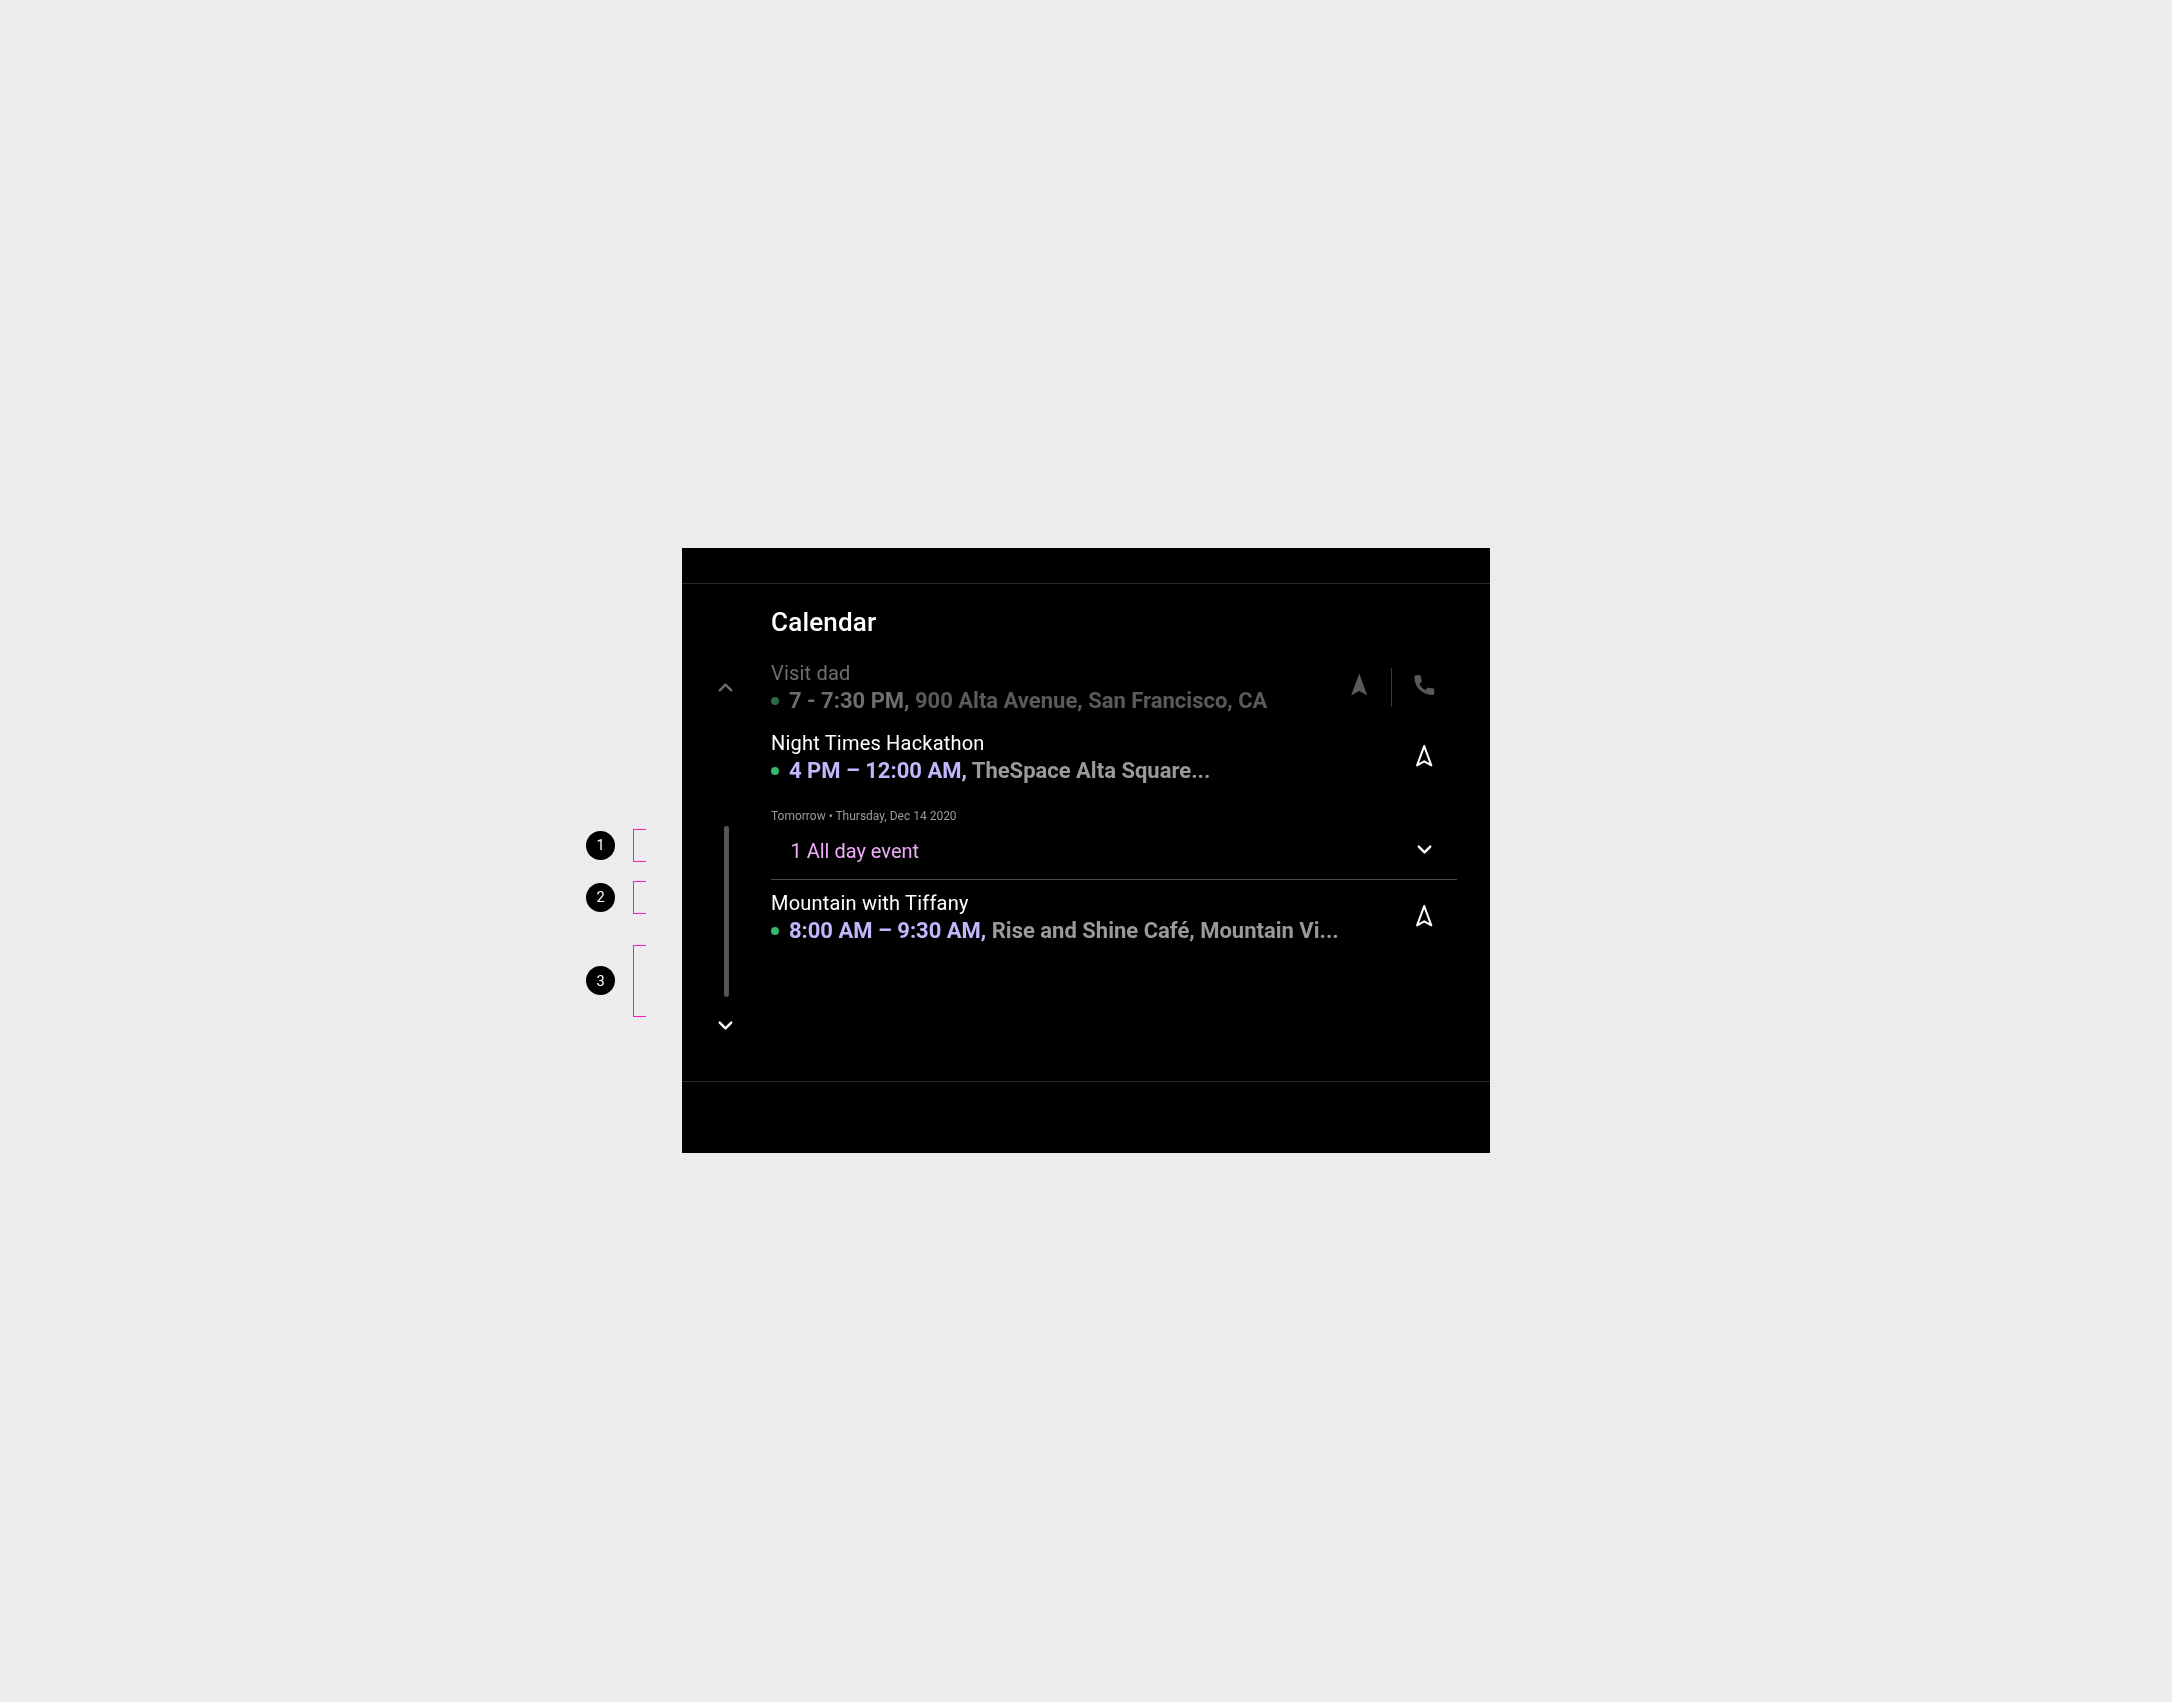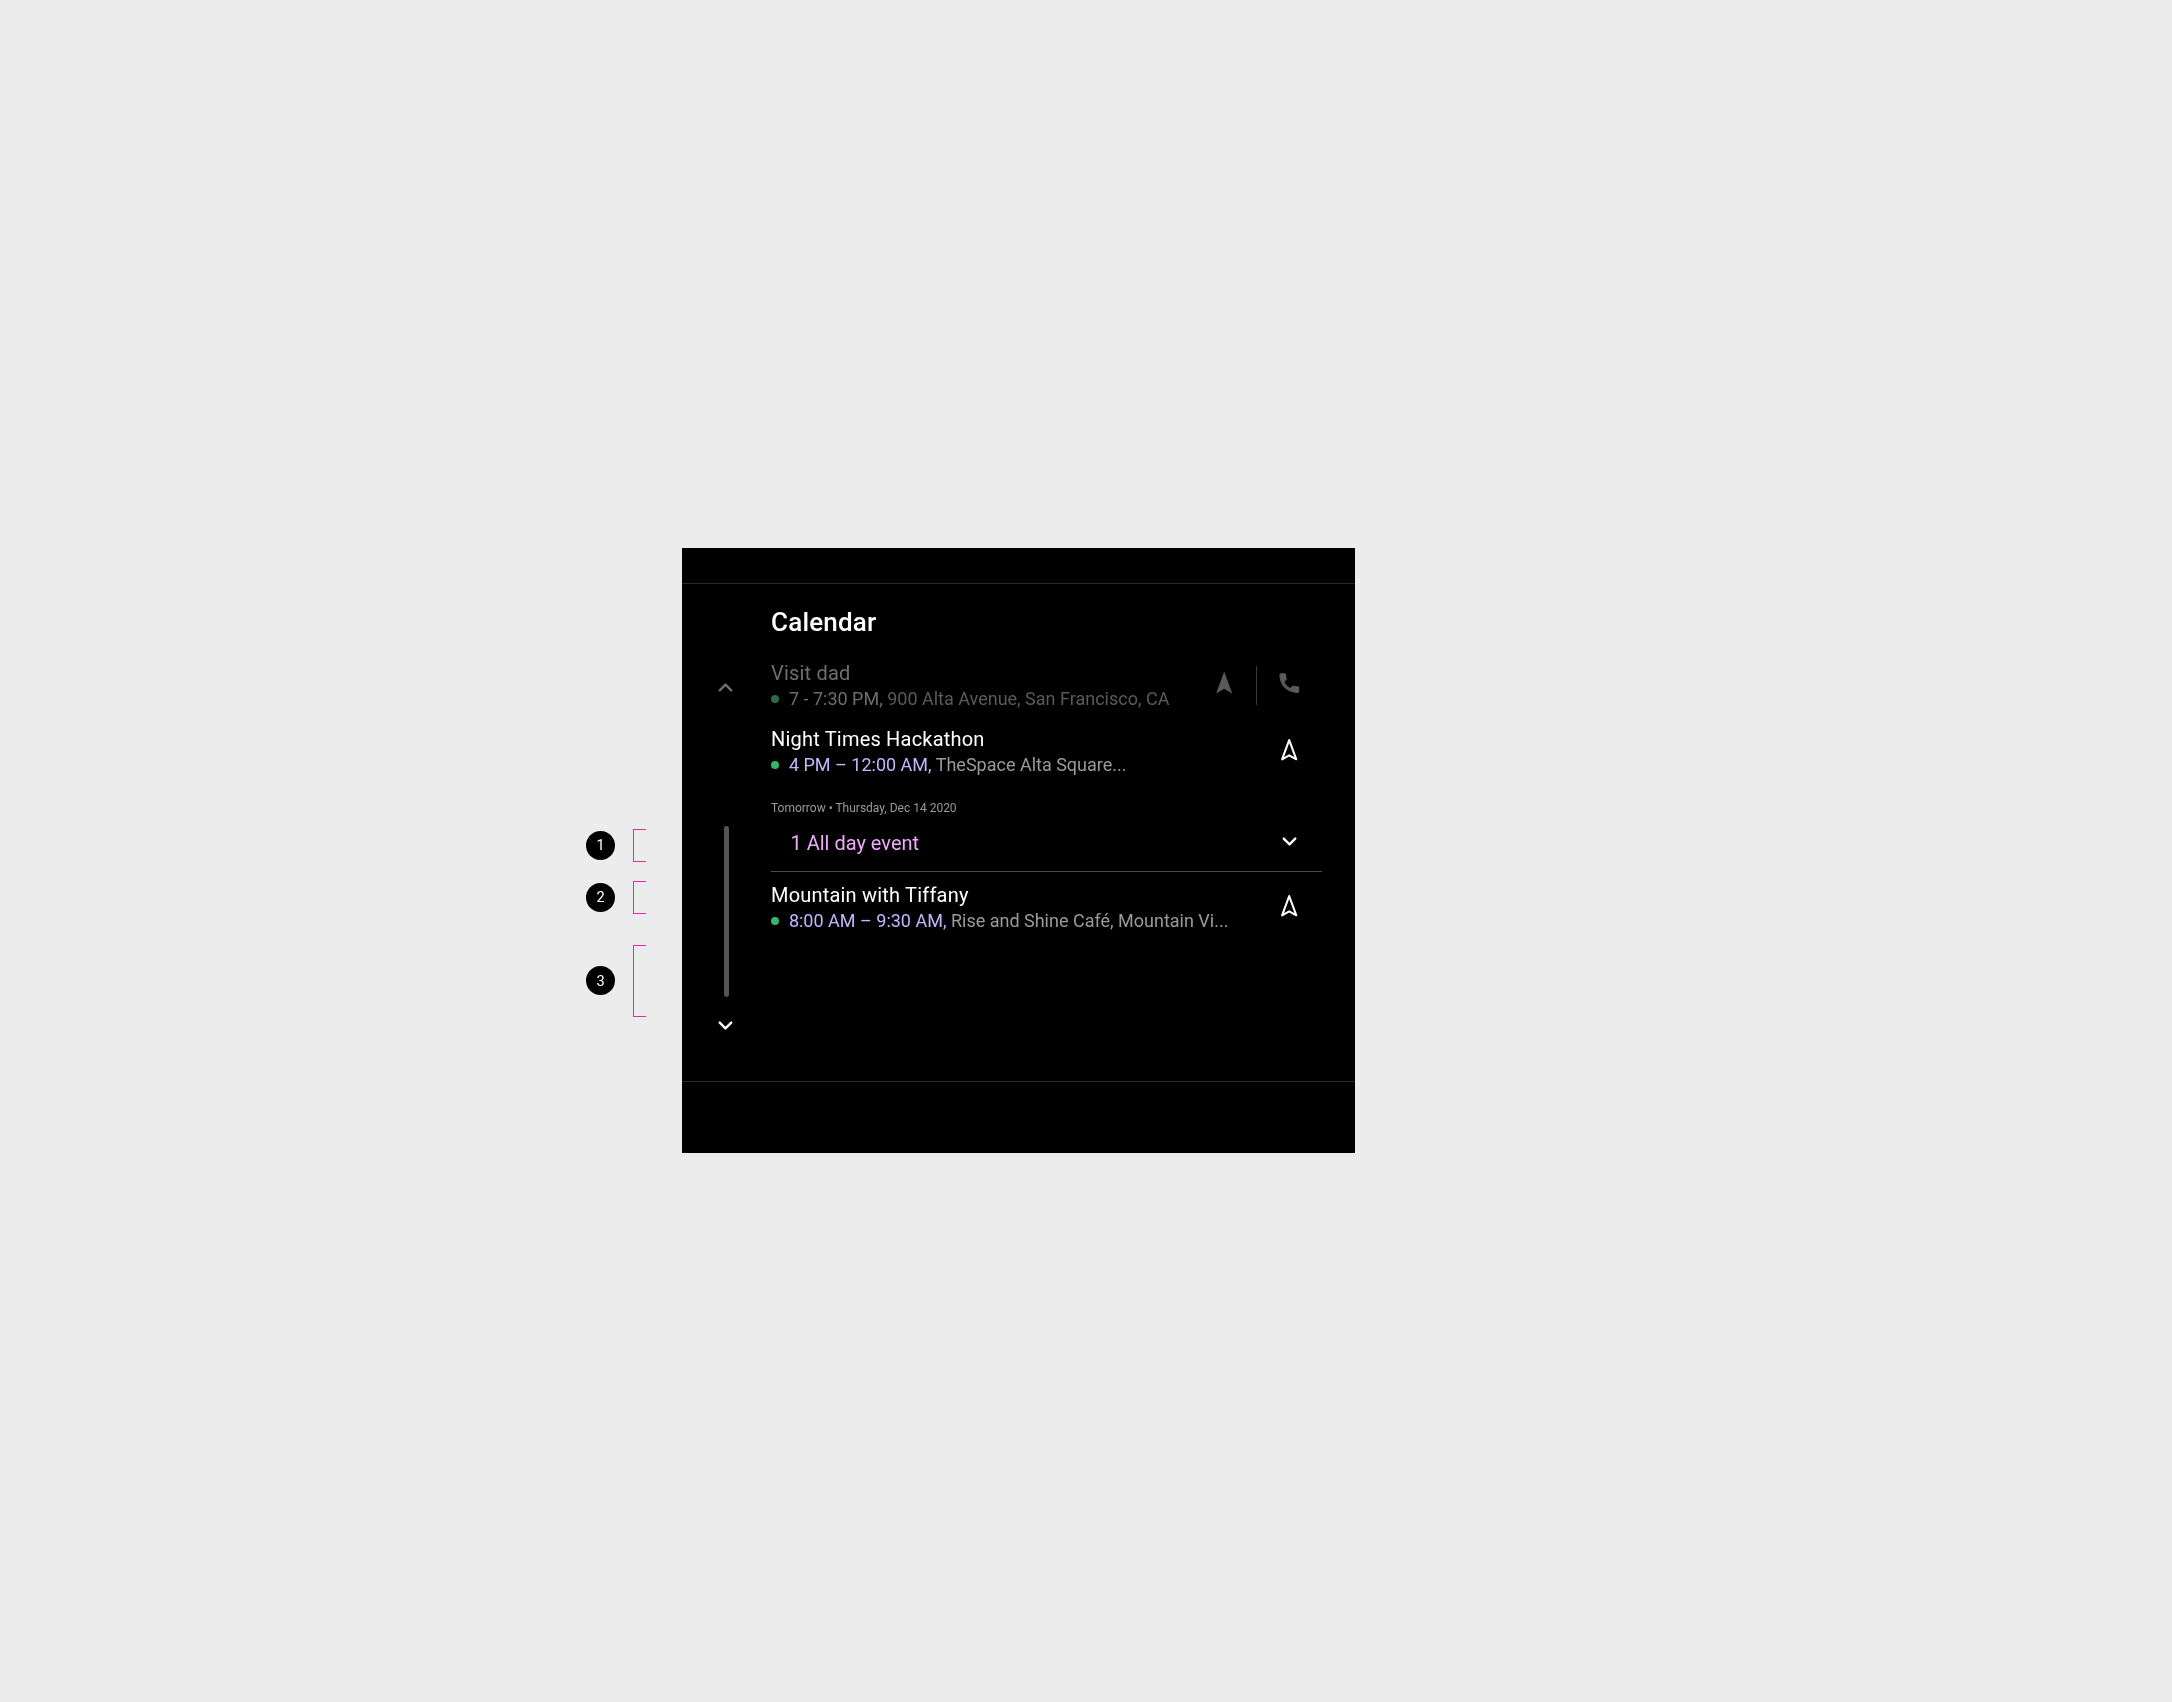--- a/index.html
+++ b/index.html
@@ -40,21 +40,21 @@
     border-left: 0.8px solid #F71FAF;
     border-top: 0.8px solid #F71FAF;
     border-bottom: 0.8px solid #F71FAF;
     margin-left: 18px;
   }
 
   .device {
     position: absolute;
     top: 88px;
     left: 96px;
-    width: 673px;
+    width: 808px;
     height: 605px;
     background: #000;
     display: flex;
     flex-direction: column;
   }
   .device .topbar {
     height: 36px;
     border-bottom: 0.8px solid #2a2a2a;
   }
   .device .bottombar {
@@ -115,25 +115,26 @@
     flex: 1;
     min-width: 0;
   }
   .event .info .et {
     font-size: 20px;
     font-weight: 400;
     letter-spacing: 0.2px;
     margin-bottom: 3.3px;
   }
   .event .info .sub {
-    font-size: 18px;
+    font-size: 22px;
     display: flex;
     align-items: center;
     color: #9a9a9a;
     gap: 9.8px;
+    font-weight: bold;
   }
   .dot {
     width: 8.1px; height: 8.1px;
     border-radius: 50%;
     background: #35B76B;
     flex-shrink: 0;
   }
   .event.dim .et { color: #6e6e6e; }
   .event.dim .sub { color: #5a5a5a; }
   .event.dim .dot { background: #2a6a44; }

